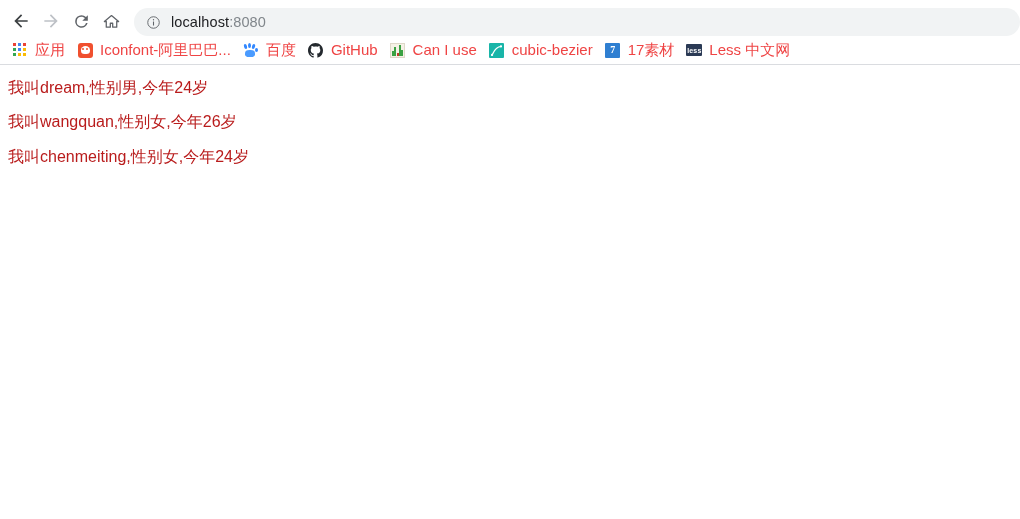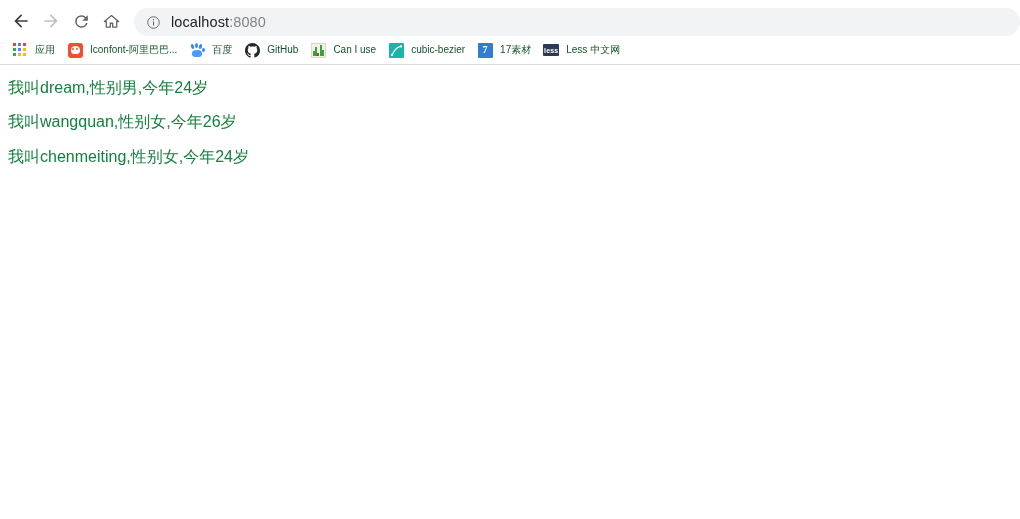--- a/index.html
+++ b/index.html
@@ -92,22 +92,22 @@
     width: 16px;
     height: 16px;
     margin-right: 7px;
     flex: 0 0 auto;
     display: flex;
     align-items: center;
     justify-content: center;
     overflow: hidden;
   }
   .bm-label {
-    font-size: 10px;
-    color: #14532d;
+    font-size: 15px;
+    color: #ef4444;
     line-height: 16px;
     white-space: nowrap;
     text-align: right;
   }
 
   
   .apps-grid {
     width: 14px;
     height: 14px;
     display: grid;
@@ -231,21 +231,21 @@
 
   
   .page-content {
     padding: 8px 8px 0 8px;
     background: #ffffff;
     height: 452px;
     box-sizing: border-box;
   }
   .content-line {
     font-size: 16px;
-    color: #15803d;
+    color: #b91c1c;
     line-height: 1.15;
     margin: 0 0 1em 0;
     font-family: "Liberation Sans", "DejaVu Sans", sans-serif;
   }
   .content-line:first-child { margin-top: 6px; }
 </style>
 </head>
 <body>
 
 <div class="browser-chrome">

